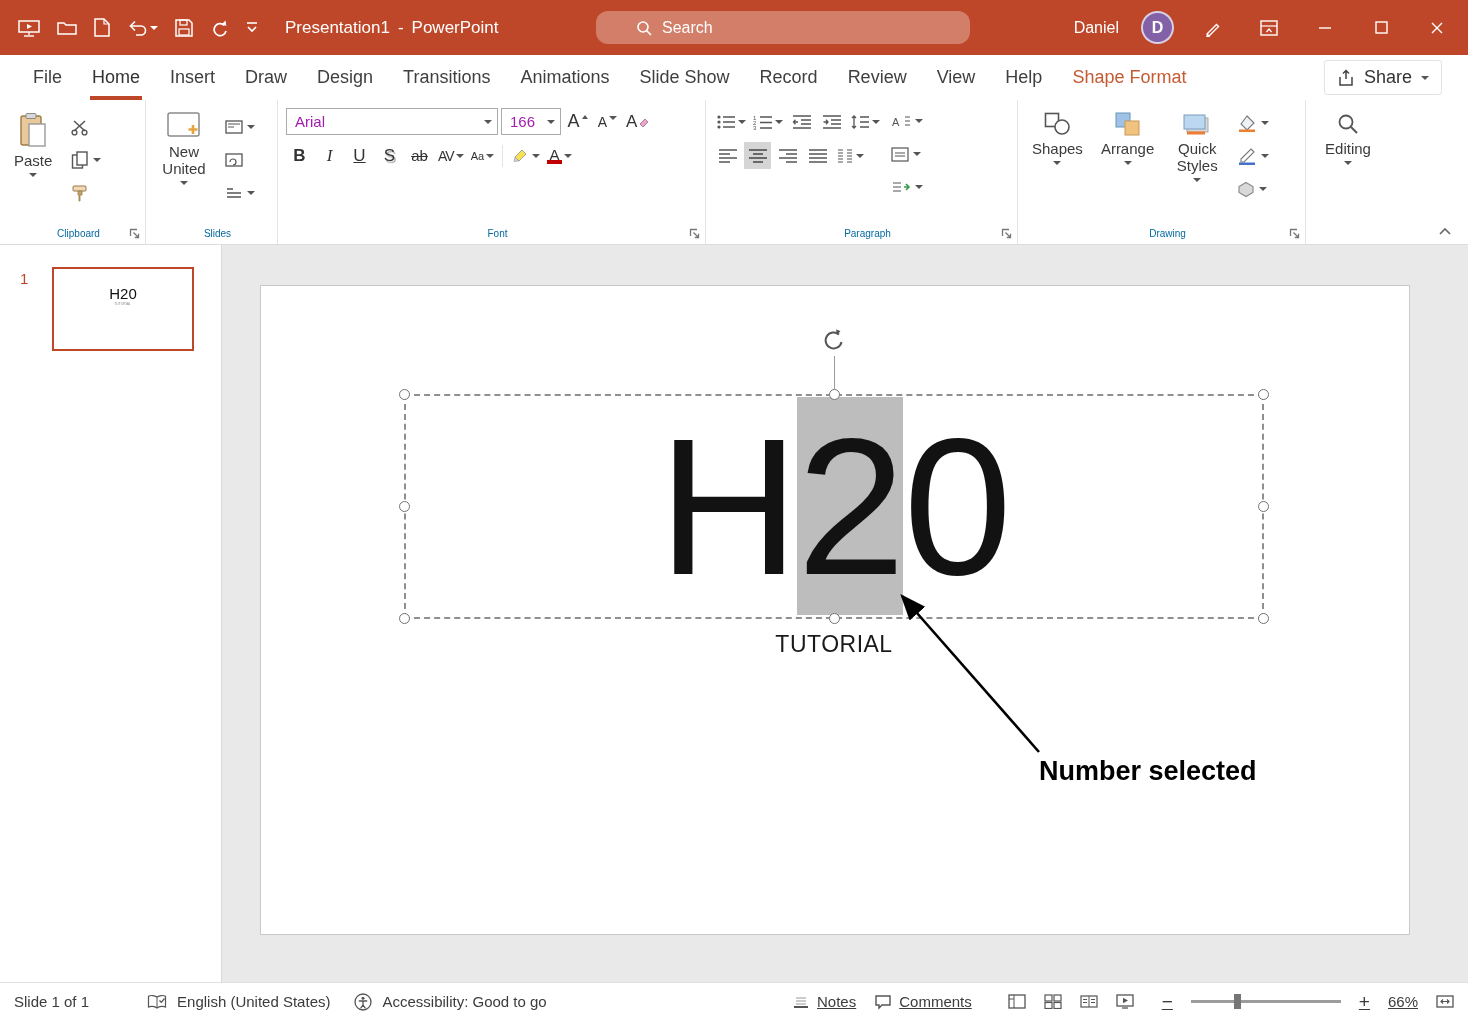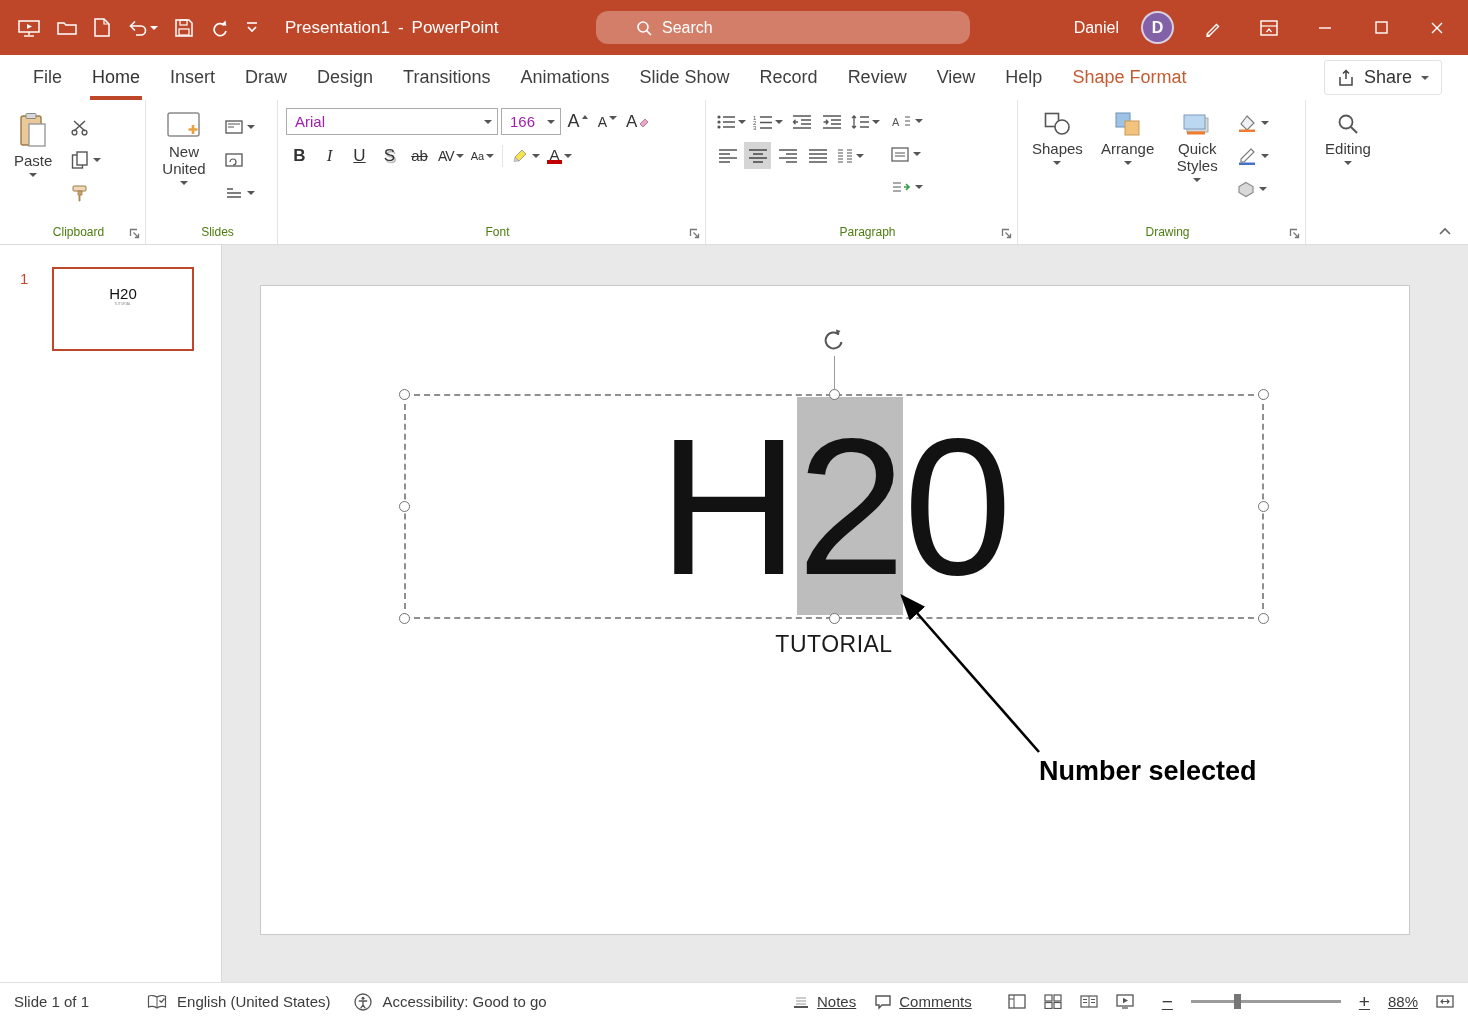--- a/index.html
+++ b/index.html
@@ -21,21 +21,21 @@
   .tabrow { height:45px; display:flex; align-items:center; padding-left:18px; background:#fff; }
   .tab { padding:0 15px; font-size:18px; color:#3f3f3f; height:100%; display:flex; align-items:center; position:relative; white-space:nowrap; }
   .tab.active { color:#333; }
   .tab.active::after { content:""; position:absolute; left:13px; right:13px; bottom:0; height:4px; background:var(--accent-red,#bf4729); }
   .tab.contextual { color:var(--contextual-tab-color,#c45b33); }
   .share-btn { margin-left:auto; margin-right:26px; display:flex; align-items:center; gap:9px; font-size:18px; color:#333; padding:6px 12px; border:1px solid #e3e3e3; border-radius:3px; }
 
   
   .ribbon { height:145px; background:#fff; border-bottom:1px solid #dcdcdc; display:flex; position:relative; }
   .rgroup { position:relative; height:100%; border-right:1px solid #e4e4e4; padding:8px 6px 24px 8px; }
-  .glabel { position:absolute; bottom:5px; left:0; right:0; text-align:center; font-size:12px; color:#4d7c0f;margin-left:12px; }
+  .glabel { position:absolute; bottom:5px; left:0; right:0; text-align:center; font-size:10px; color:#0369a1;margin-left:12px; }
   .launcher { position:absolute; right:5px; bottom:5px; }
   .bigbtn { display:flex; flex-direction:column; align-items:center; gap:4px; padding:4px 6px 0; font-size:15px; color:#3b3b3b; text-align:center; }
   .col { display:flex; flex-direction:column; justify-content:flex-start; gap:11px; padding-top:8px; }
   .colbtn { height:22px; display:flex; align-items:center; gap:4px; padding:0 3px; }
   .chev { width:0; height:0; border-left:4px solid transparent; border-right:4px solid transparent; border-top:4.5px solid #555; display:inline-block; }
   .chev.white { border-top-color:#fff; }
   .chevup { width:0; height:0; border-left:3.5px solid transparent; border-right:3.5px solid transparent; border-bottom:4px solid #555; display:inline-block; }
   .frow { display:flex; align-items:center; gap:3px; margin-bottom:7px; }
   .combo { border:1px solid #ababab; height:27px; display:flex; align-items:center; padding:0 5px 0 8px; font-size:15px; color:#a21caf; background:#fff; gap:6px; }
   .tbtn { min-width:27px; height:27px; display:flex; align-items:center; justify-content:center; font-size:17px; color:#333; gap:2px; padding:0 2px; }
@@ -655,21 +655,21 @@
             <rect x="1" y="1" width="16" height="11" fill="none" stroke="#555" stroke-width="1.3"></rect>
             <path d="M7 3.8 l5 2.7 -5 2.7 Z" fill="#555"></path>
             <path d="M6 14 h6" stroke="#555" stroke-width="1.3"></path>
           </svg>
       </span>
       <span class="sb-item" style="font-size:19px; margin-left:10px">−</span>
       <span class="ztrack">
         <span class="zthumb"></span>
       </span>
       <span class="sb-item" style="font-size:19px">+</span>
-      <span class="sb-item">88%</span>
+      <span class="sb-item">66%</span>
       <span class="sb-item">
         <svg width="18" height="15">
             <rect x="1" y="2" width="16" height="11" fill="none" stroke="#555" stroke-width="1.3"></rect>
             <path d="M5 7.5 h8 M7 5.5 L5 7.5 l2 2 M11 5.5 l2 2 -2 2" fill="none" stroke="#555" stroke-width="1.2"></path>
           </svg>
       </span>
     </div>
   </div>
 
 </div>

